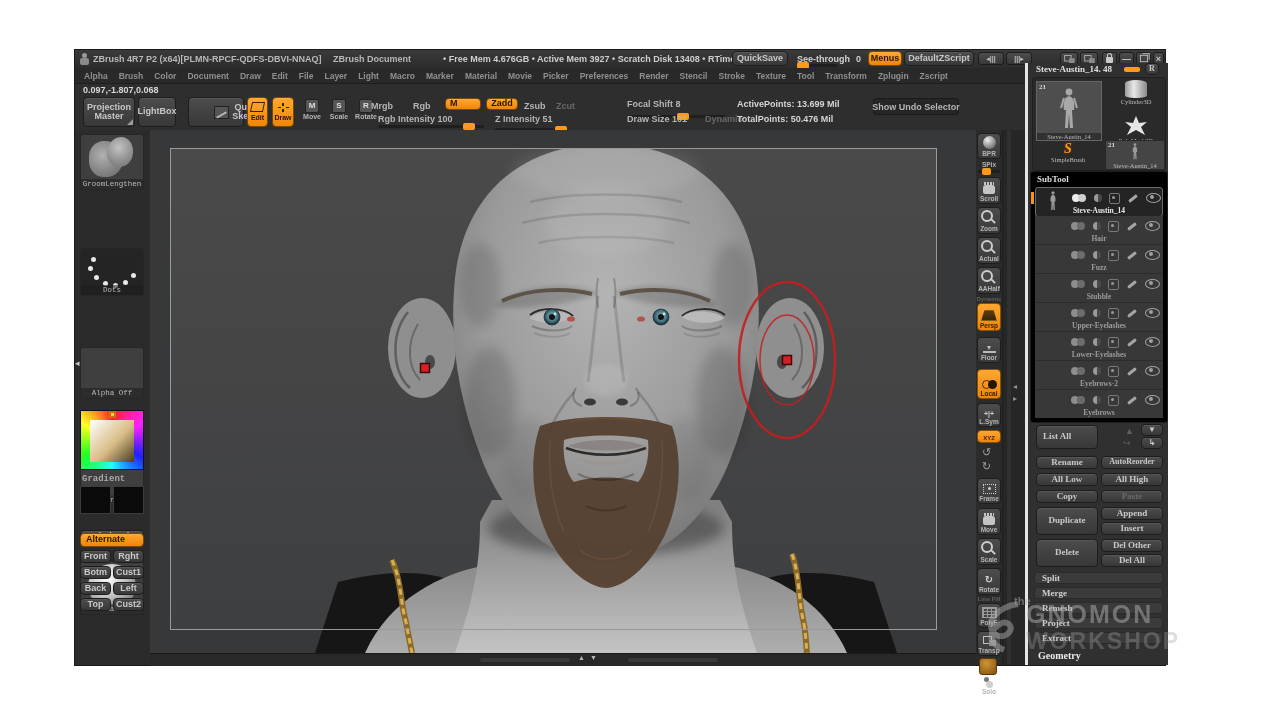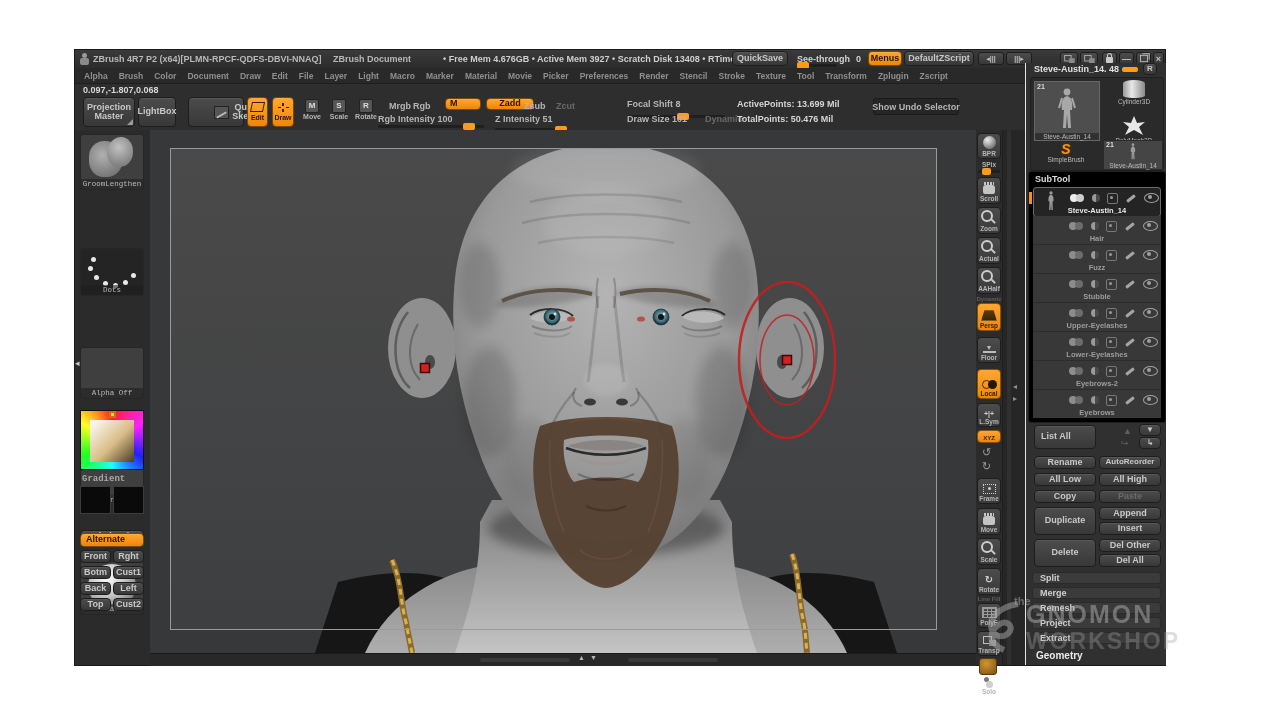--- a/index.html
+++ b/index.html
@@ -187,24 +187,24 @@
       <div class="lbl" style="font-size:7px;">Move</div>
     </div>
     <div class="ab" style="left:253px;top:3px;width:22px;text-align:center;">
       <div style="width:12px;height:12px;margin:0 auto;background:#565656;border:1px solid #222;border-radius:2px;color:#ddd;font-size:8px;font-weight:bold;line-height:12px;">S</div>
       <div class="lbl" style="font-size:7px;">Scale</div>
     </div>
     <div class="ab" style="left:279px;top:3px;width:24px;text-align:center;">
       <div style="width:12px;height:12px;margin:0 auto;background:#565656;border:1px solid #222;border-radius:2px;color:#ddd;font-size:8px;font-weight:bold;line-height:12px;">R</div>
       <div class="lbl" style="font-size:7px;">Rotate</div>
     </div>
-    <span class="ab lbl" style="left:314px;top:5px;">Mrgb</span>
+    <span class="ab lbl" style="left:296px;top:5px;">Mrgb</span>
     <span class="ab lbl" style="left:338px;top:5px;">Rgb</span>
     <div class="ab btn orange" style="left:370px;top:2px;width:36px;height:12px;justify-content:flex-start;padding-left:4px;">M</div>
-    <div class="ab btn orange" style="left:411px;top:2px;width:48px;height:12px;">Zadd</div>
+    <div class="ab btn orange" style="left:411px;top:2px;width:32px;height:12px;">Zadd</div>
     <span class="ab lbl" style="left:449px;top:5px;">Zsub</span>
     <span class="ab lbl dimtxt" style="left:481px;top:5px;">Zcut</span>
     <span class="ab lbl" style="left:303px;top:18px;">Rgb Intensity 100</span>
     <div class="ab slider" style="left:303px;top:29px;width:106px;">
         <i style="left:85px;"></i>
       </div>
     <span class="ab lbl" style="left:420px;top:18px;">Z Intensity 51</span>
     <div class="ab slider" style="left:420px;top:29px;width:73px;">
         <i style="left:60px;"></i>
       </div>
@@ -473,21 +473,21 @@
       <div style="font-size:6.5px;font-weight:bold;color:#b5b5b5;">Solo</div>
     </div>
   </div>
 
   <div class="ab" style="left:927px;top:80px;width:23px;height:535px;background:#262626;border-left:1px solid #1e1e1e;">
     <div class="ab" style="left:4px;top:0;width:4px;height:535px;background:#303030;border-radius:2px;"></div>
     <span class="ab" style="left:10px;top:252px;font-size:8px;color:#8f8f8f;">◂</span>
     <span class="ab" style="left:10px;top:264px;font-size:8px;color:#8f8f8f;">▸</span>
   </div>
 
-  <div class="ab" style="left:950px;top:13px;width:140px;height:602px;background:#303030;border-left:1px solid #e5e5e5;">
+  <div class="ab" style="left:950px;top:13px;width:140px;height:602px;background:#303030;border-left:3px solid #e5e5e5;font-family:Liberation Serif, serif;">
     <span class="ab lbl" style="left:8px;top:1px;color:#e0e0e0;">Steve-Austin_14. 48</span>
     <div class="ab" style="left:96px;top:4px;width:16px;height:5px;background:#ff9b17;border-radius:2px;"></div>
     <div class="ab btn" style="left:117px;top:0px;width:14px;height:12px;font-size:8px;">R</div>
 
     <div class="ab" style="left:4px;top:14px;width:132px;height:92px;background:#2a2a2a;border:1px solid #1f1f1f;border-radius:3px;">
       <div class="ab" style="left:3px;top:3px;width:64px;height:58px;background:#4e4e4e;border:1px solid #666;">
         <span class="ab" style="left:2px;top:1px;font-size:7px;color:#ddd;font-weight:bold;">21</span>
         <svg class="ab" style="left:22px;top:6px;" width="20" height="44" viewBox="0 0 20 44">
           <circle cx="10" cy="4" r="3.4" fill="#a8a8a8"></circle>
           <path d="M 10,8 C 5,9 4,16 5,22 L 7,22 L 6,40 L 9,40 L 10,26 L 11,40 L 14,40 L 13,22 L 15,22 C 16,16 15,9 10,8 Z" fill="#a8a8a8"></path>

